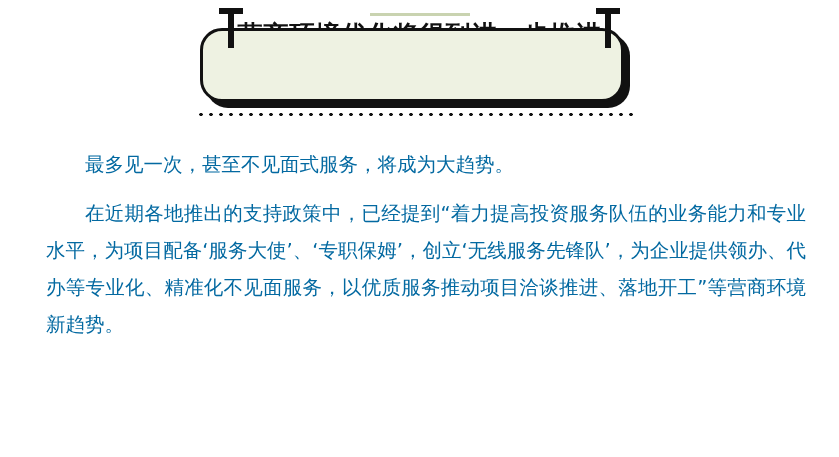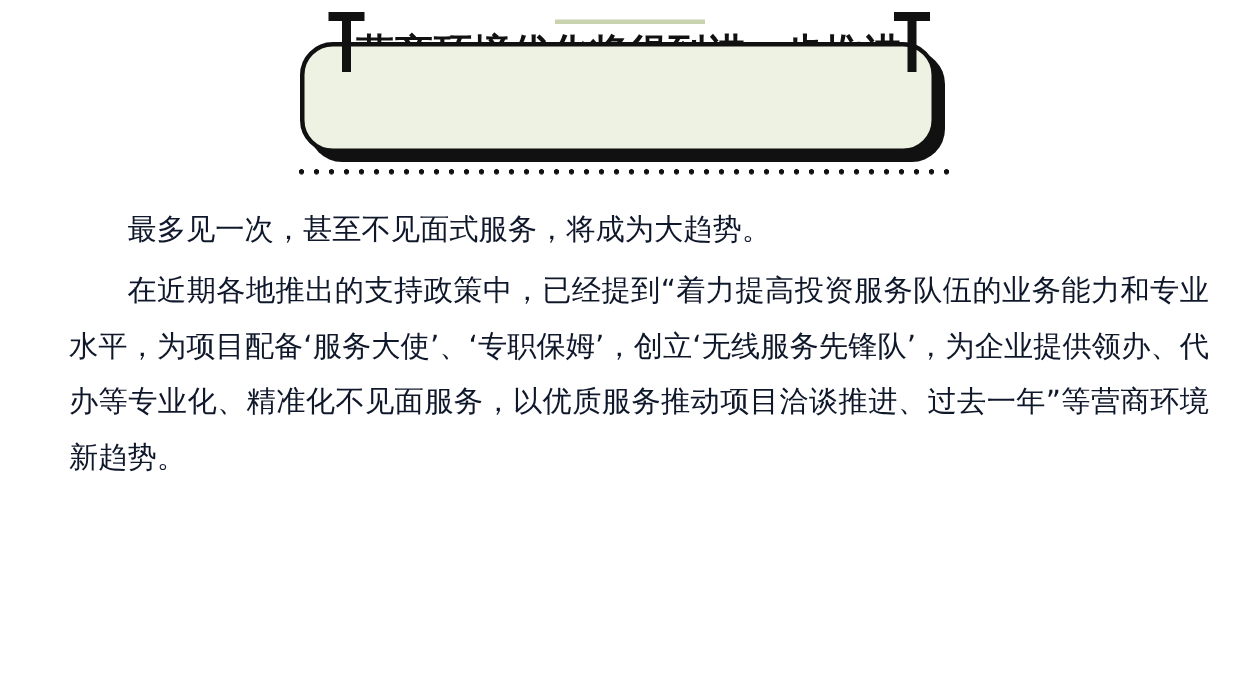--- a/index.html
+++ b/index.html
@@ -108,24 +108,24 @@
   }
 
   
   .body-copy {
     position: absolute;
     left: 46px;
     top: 134px;
     width: 760px;
   }
   .para {
-    margin: 0 0 4px 0;
+    margin: 12px 0 4px 0;
     font-size: 19.5px;
     line-height: 37px;
-    color: #0f172a;
+    color: #0369a1;
     text-align: justify;
     text-indent: 2em;
     font-family: "DejaVu Sans", "Liberation Sans", sans-serif;
   }
 </style>
 </head>
 <body>
 
 <div class="page">
 
@@ -137,16 +137,16 @@
 
     <div class="banner-shadow"></div>
     <div class="banner"></div>
     <div class="banner-accent"></div>
     <div class="banner-title">营商环境优化将得到进一步推进</div>
     <div class="dot-rule"></div>
   </div>
 
   <div class="body-copy">
     <p class="para">最多见一次，甚至不见面式服务，将成为大趋势。</p>
-    <p class="para">在近期各地推出的支持政策中，已经提到“着力提高投资服务队伍的业务能力和专业水平，为项目配备‘服务大使’、‘专职保姆’，创立‘无线服务先锋队’，为企业提供领办、代办等专业化、精准化不见面服务，以优质服务推动项目洽谈推进、过去一年”等营商环境新趋势。</p>
+    <p class="para">在近期各地推出的支持政策中，已经提到“着力提高投资服务队伍的业务能力和专业水平，为项目配备‘服务大使’、‘专职保姆’，创立‘无线服务先锋队’，为企业提供领办、代办等专业化、精准化不见面服务，以优质服务推动项目洽谈推进、落地开工”等营商环境新趋势。</p>
   </div>
 
 </div>
 
 </body></html>

